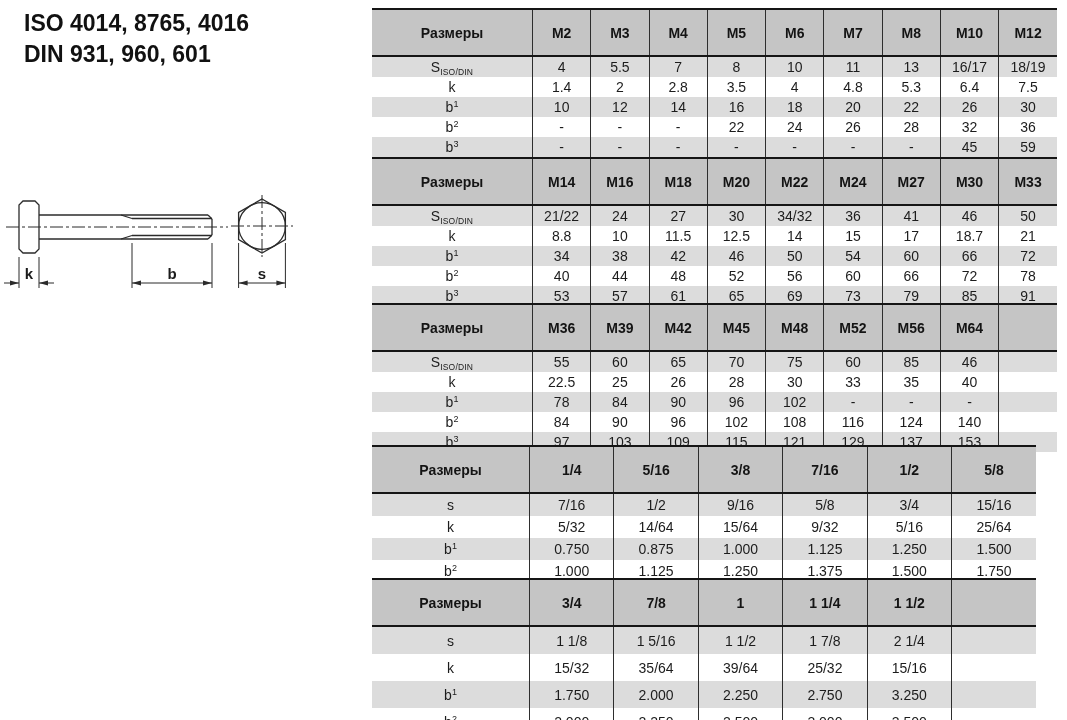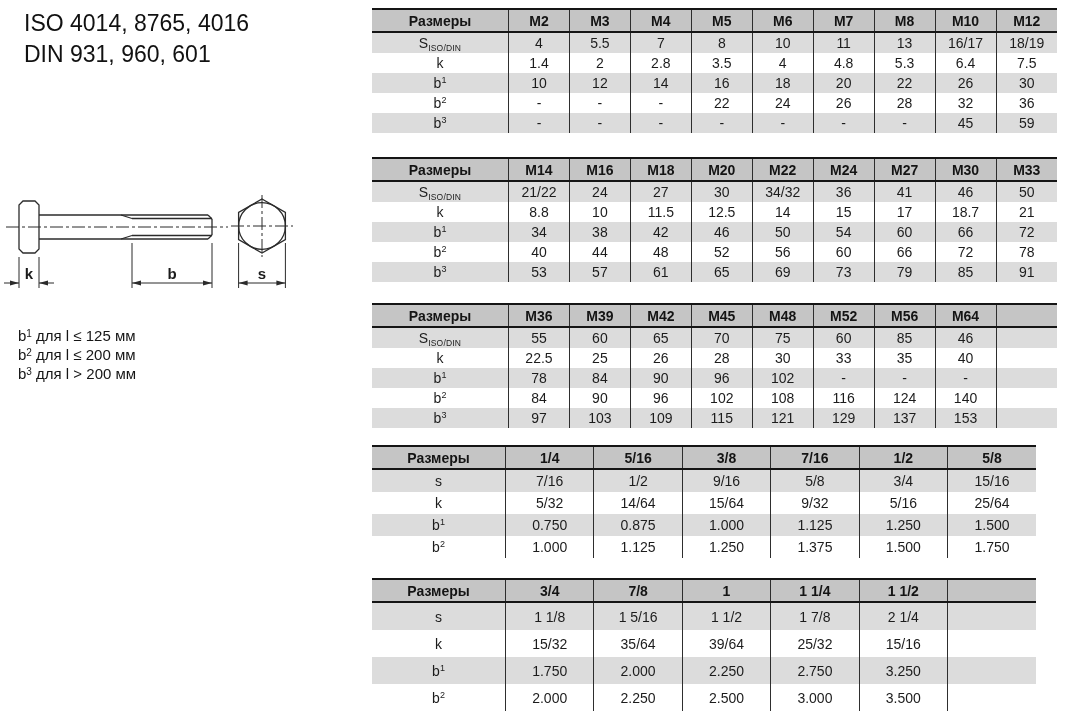--- a/index.html
+++ b/index.html
@@ -1,34 +1,34 @@
 <!DOCTYPE html>
 <html><head>
 <meta charset="utf-8">
 <style>
   html,body{margin:0;padding:0;background:#ffffff;}
   .canvas{
     position:relative;width:1067px;height:720px;background:#ffffff;overflow:hidden;
     font-family:"Liberation Sans","DejaVu Sans",sans-serif;color:#1b1b1b;
   }
   
-  .title{position:absolute;left:24px;top:8px;font-size:23px;font-weight:normal;line-height:31px;color:#111;}
+  .title{position:absolute;left:24px;top:8px;font-size:23px;font-weight:bold;line-height:31px;color:#111;}
   .subtitle{position:absolute;left:24px;top:90px;font-size:21px;line-height:29px;color:#161616;}
   .drawing{position:absolute;left:0;top:190px;}
   .legend{position:absolute;left:18px;top:326px;font-size:15px;line-height:19px;color:#161616;}
   .legend sup{font-size:10px;vertical-align:4px;line-height:0;}
   
   table.dim{
     position:absolute;border-collapse:collapse;table-layout:fixed;
     border-top:2px solid var(--border,#151515);
     font-size:14px;color:#1c1c1c;
   }
   table.dim th{
     background:var(--header-bg,#c5c5c5);
-    font-weight:bold;height:21px;padding:0;text-align:center;
+    font-weight:bold;height:21px;padding:12px;text-align:center;
     border-bottom:2px solid var(--border,#151515);
     color:#141414;
   }
   table.dim td{padding:0;text-align:center;}
   table.dim th + th, table.dim td + td{border-left:1.5px solid #2e2e2e;}
   table.dim tbody tr:nth-child(odd){background:var(--stripe-bg,#dcdcdc);}
   table.dim sup{font-size:9px;vertical-align:5px;line-height:0;}
   table.dim sub{font-size:8.5px;vertical-align:-3px;line-height:0;letter-spacing:.2px;margin-top:8px;}
   .t123{width:685px;}
   .t123 .lbl{width:136px;}
@@ -99,25 +99,20 @@
       <polygon points="238.6,93 247.6,90.4 247.6,95.6"></polygon>
       <polygon points="285.4,93 276.4,90.4 276.4,95.6"></polygon>
     </g>
     <g font-size="15" font-weight="bold" fill="#1b1b1b" text-anchor="middle" font-family="&quot;Liberation Sans&quot;,&quot;DejaVu Sans&quot;,sans-serif">
       <text x="29" y="89">k</text>
       <text x="172" y="89">b</text>
       <text x="262" y="89">s</text>
     </g>
   </svg>
 
-  <div class="legend">
-    <div><span>b</span><sup>1</sup><span> для l ≤ 125 мм</span></div>
-    <div><span>b</span><sup>2</sup><span> для l ≤ 200 мм</span></div>
-    <div><span>b</span><sup>3</sup><span> для l &gt; 200 мм</span></div>
-  </div>
 
   <table class="dim t123 rh20 t1">
       <thead>
         <tr>
           <th class="lbl">Размеры</th>
           <th>M2</th>
           <th>M3</th>
           <th>M4</th>
           <th>M5</th>
           <th>M6</th>

